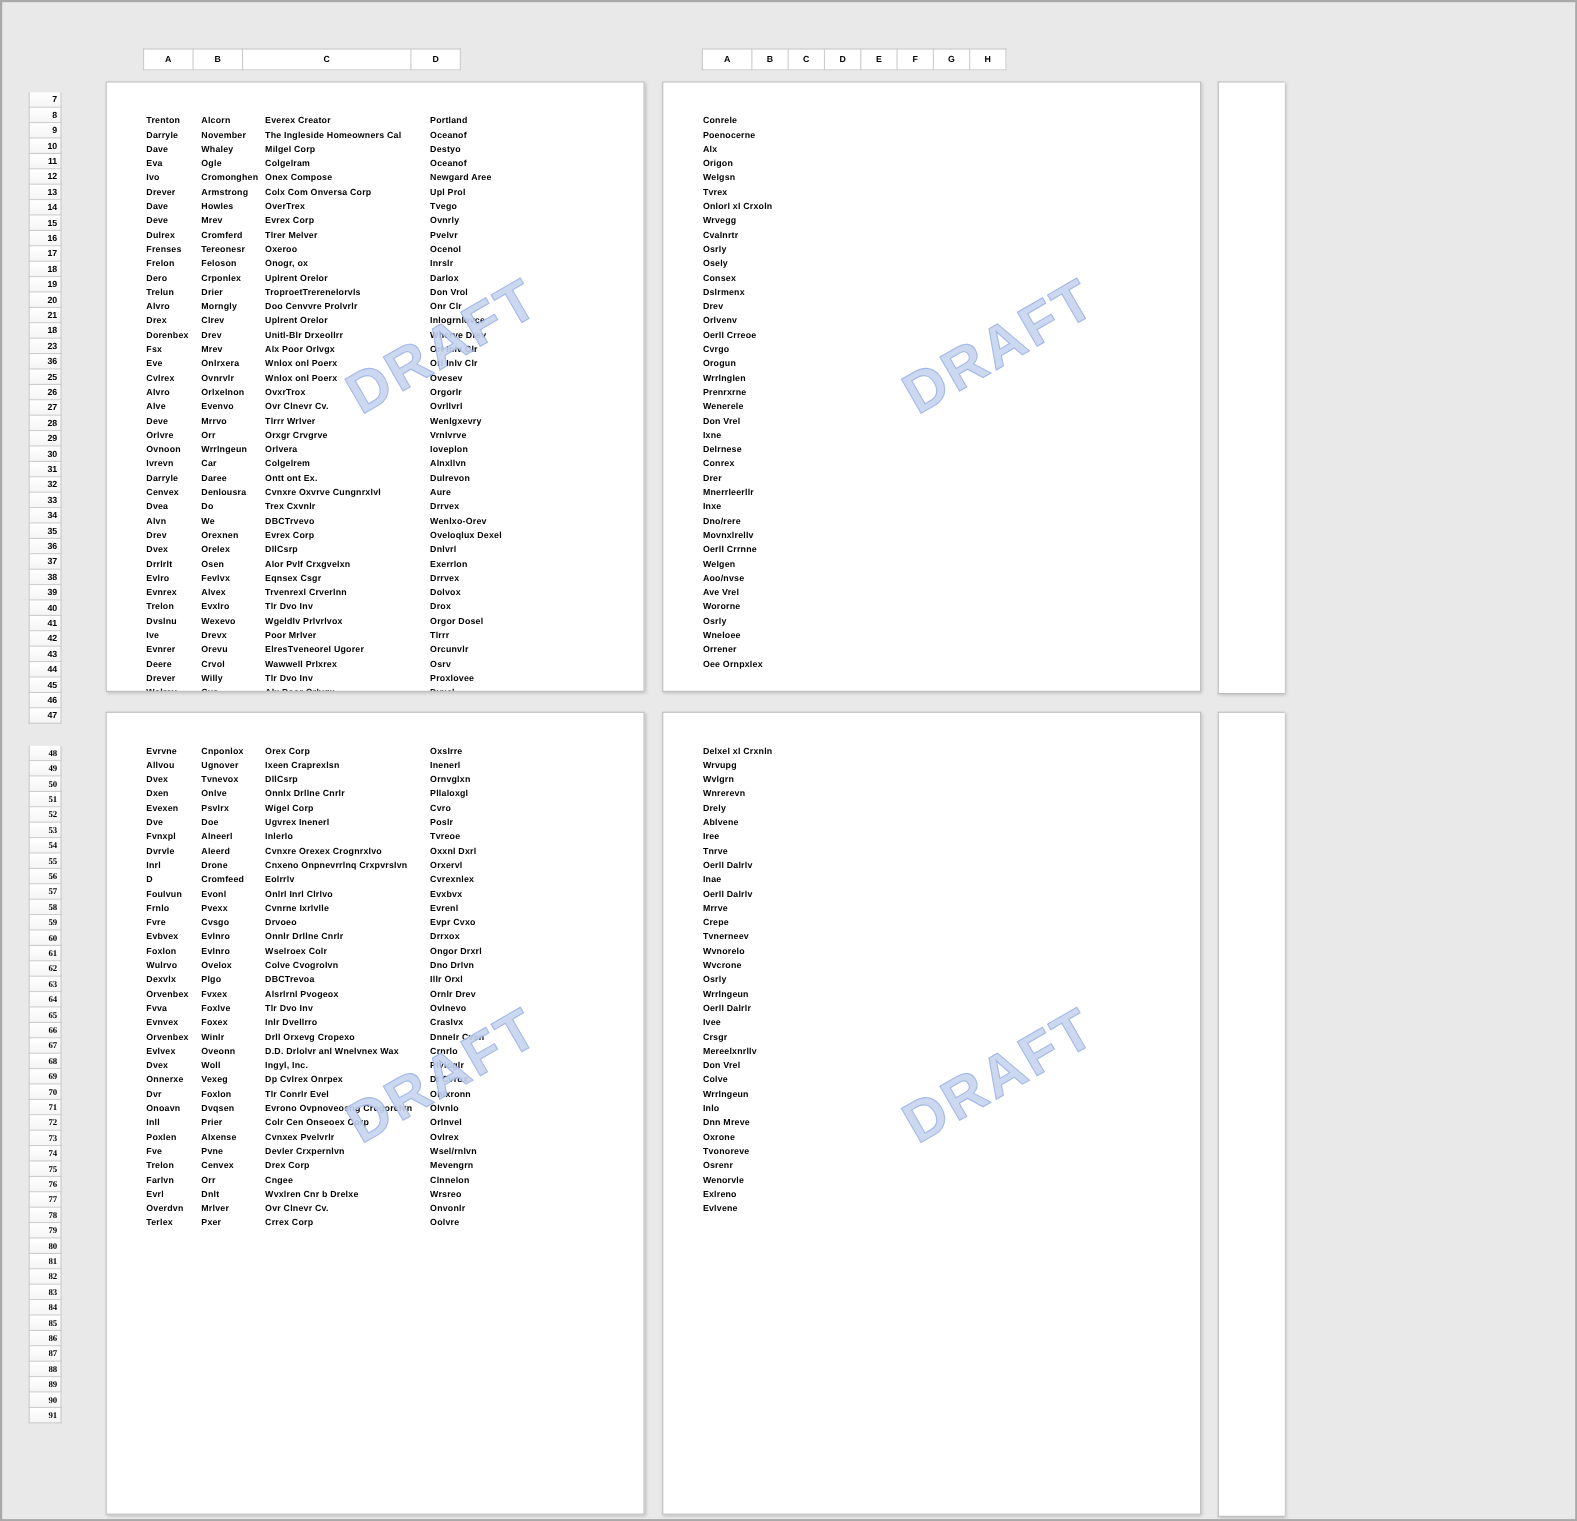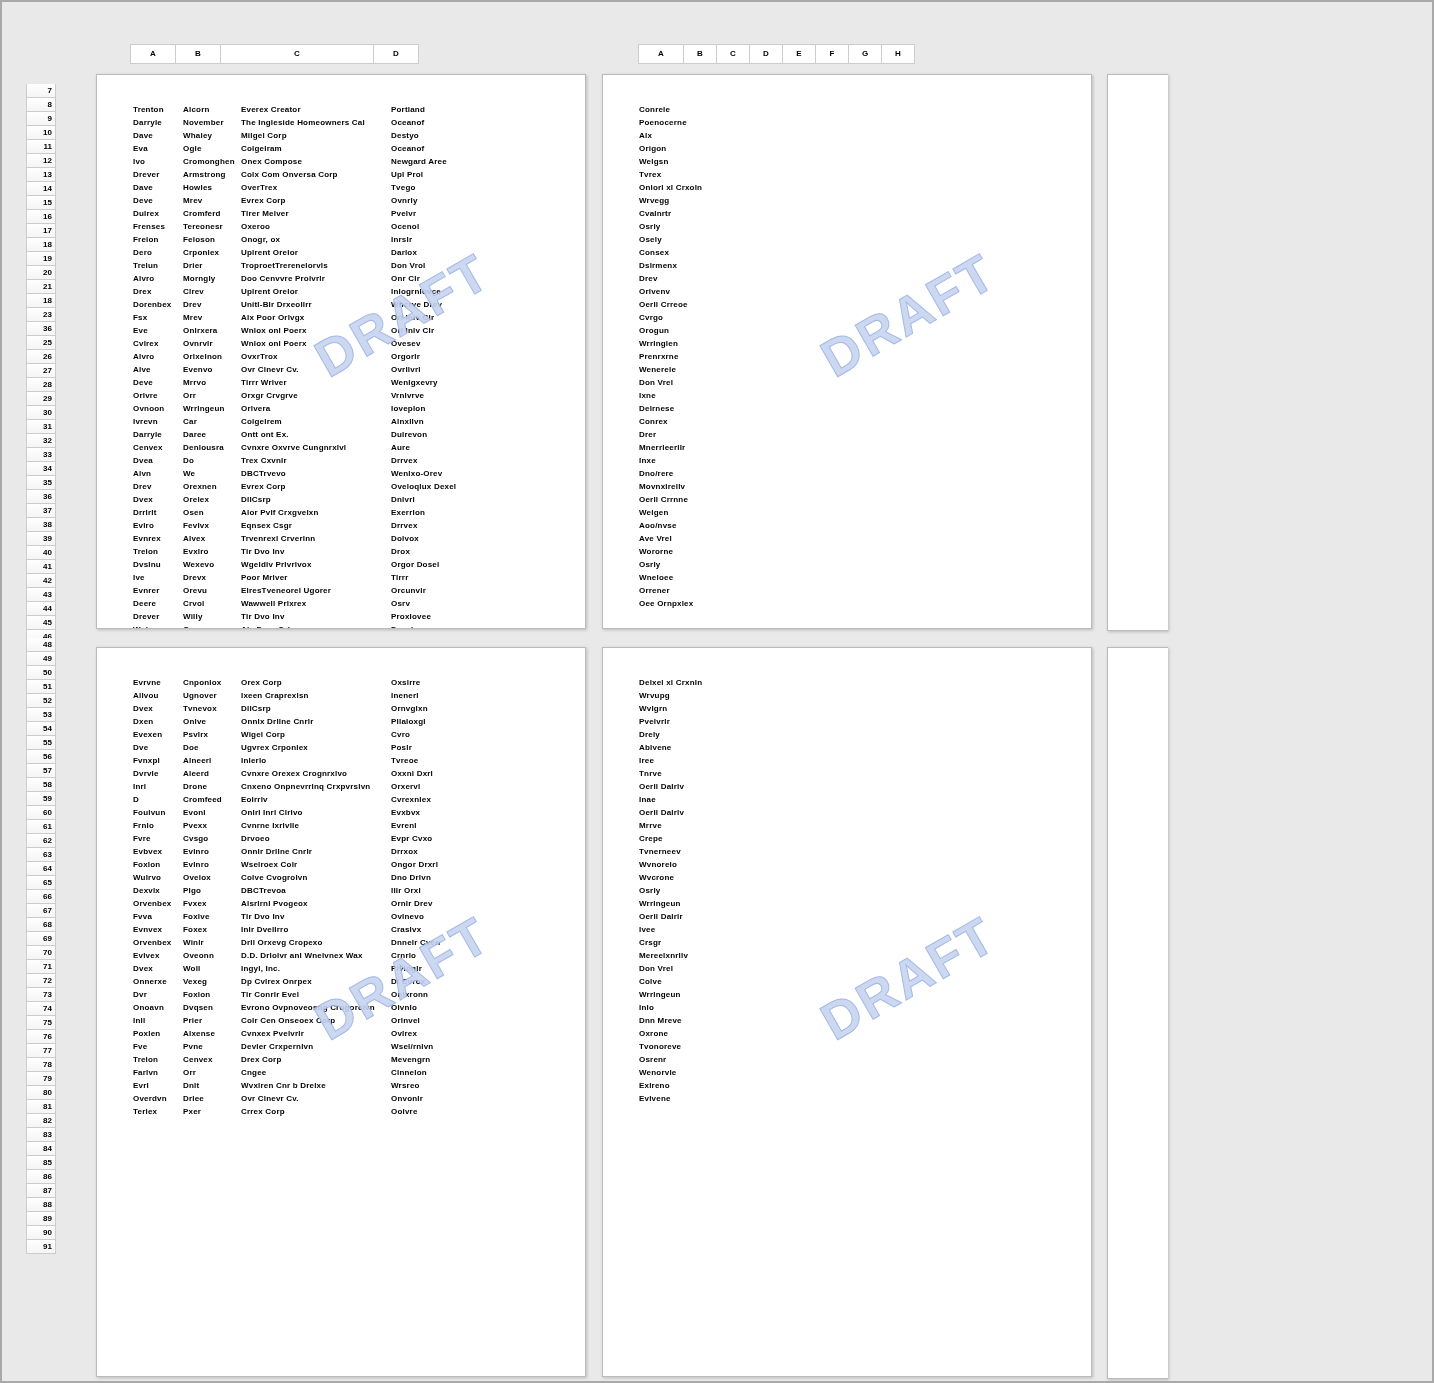--- a/index.html
+++ b/index.html
@@ -99,21 +99,21 @@
       <div>40</div>
       <div>41</div>
       <div>42</div>
       <div>43</div>
       <div>44</div>
       <div>45</div>
       <div>46</div>
       <div>47</div>
     </div>
 
-  <div class="rowstrip" id="rowstrip2" style="top:636px;">
+  <div class="rowstrip" id="rowstrip2" style="top:676px;font-family:Liberation Serif, serif;">
       <div>48</div>
       <div>49</div>
       <div>50</div>
       <div>51</div>
       <div>52</div>
       <div>53</div>
       <div>54</div>
       <div>55</div>
       <div>56</div>
       <div>57</div>
@@ -552,21 +552,21 @@
       </div>
       <div class="row">
         <span class="cA">Evexen</span>
         <span class="cB">Psvlrx</span>
         <span class="cC">Wigel Corp</span>
         <span class="cD">Cvro</span>
       </div>
       <div class="row">
         <span class="cA">Dve</span>
         <span class="cB">Doe</span>
-        <span class="cC">Ugvrex Crponlex</span>
+        <span class="cC">Ugvrex Inenerl</span>
         <span class="cD">Poslr</span>
       </div>
       <div class="row">
         <span class="cA">Fvnxpl</span>
         <span class="cB">Alneerl</span>
         <span class="cC">Inlerlo</span>
         <span class="cD">Tvreoe</span>
       </div>
       <div class="row">
         <span class="cA">Dvrvle</span>
@@ -713,21 +713,21 @@
         <span class="cD">Clnnelon</span>
       </div>
       <div class="row">
         <span class="cA">Evrl</span>
         <span class="cB">Dnlt</span>
         <span class="cC">Wvxlren Cnr b Drelxe</span>
         <span class="cD">Wrsreo</span>
       </div>
       <div class="row">
         <span class="cA">Overdvn</span>
-        <span class="cB">Drlee</span>
+        <span class="cB">Mrlver</span>
         <span class="cC">Ovr Clnevr Cv.</span>
         <span class="cD">Onvonlr</span>
       </div>
       <div class="row">
         <span class="cA">Terlex</span>
         <span class="cB">Pxer</span>
         <span class="cC">Crrex Corp</span>
         <span class="cD">Oolvre</span>
       </div>
     </div>
@@ -737,21 +737,21 @@
   <div class="row">
         <span class="cE">Delxel xl Crxnln</span>
       </div>
       <div class="row">
         <span class="cE">Wrvupg</span>
       </div>
       <div class="row">
         <span class="cE">Wvlgrn</span>
       </div>
       <div class="row">
-        <span class="cE">Pvelvrlr</span>
+        <span class="cE">Wnrerevn</span>
       </div>
       <div class="row">
         <span class="cE">Drely</span>
       </div>
       <div class="row">
         <span class="cE">Ablvene</span>
       </div>
       <div class="row">
         <span class="cE">Iree</span>
       </div>

